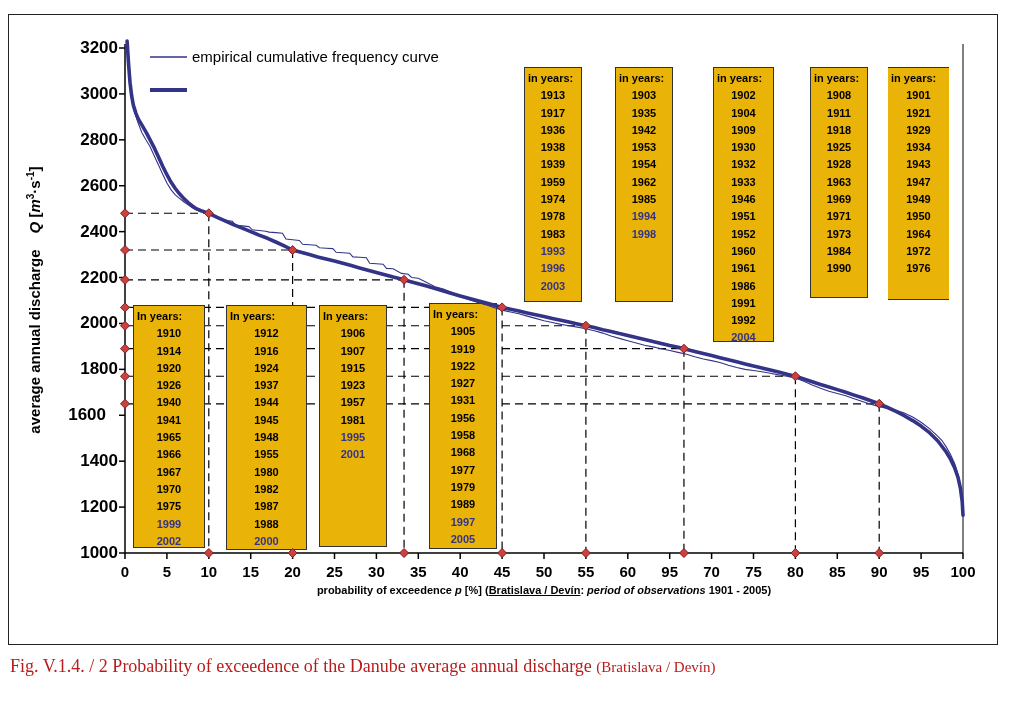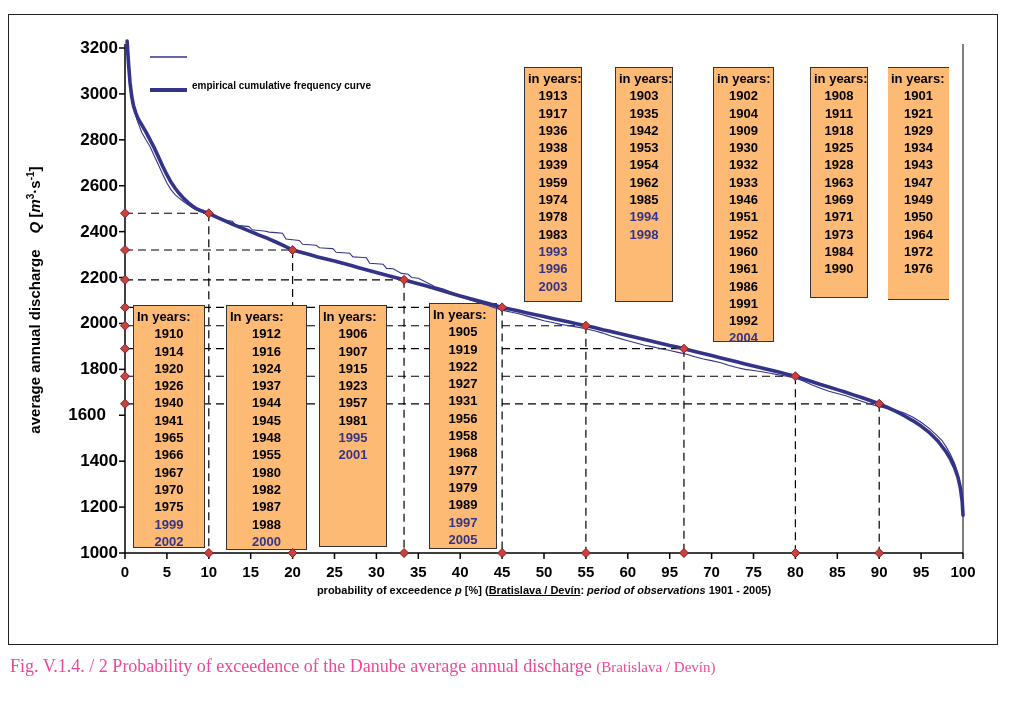--- a/index.html
+++ b/index.html
@@ -2,39 +2,39 @@
 <html><head>
 <meta charset="utf-8">
 <style>
   html,body{margin:0;padding:0;background:#fff;}
   .figure{position:relative;width:1017px;height:703px;background:#fff;overflow:hidden;
           font-family:"Liberation Sans",sans-serif;}
   .outer-border{position:absolute;left:8px;top:14px;width:988px;height:629px;border:1px solid #222;}
   .layer{position:absolute;left:0;top:0;width:1017px;height:703px;}
   .ytick{position:absolute;width:58px;text-align:right;font-size:17px;font-weight:bold;color:#000;height:18px;line-height:18px;}
   .xtick{position:absolute;width:44px;text-align:center;font-size:15px;font-weight:bold;color:#000;height:18px;line-height:18px;}
-  .year-box{position:absolute;background:#fdba74;border:1px solid #333;font-size:13px;font-weight:bold;
+  .year-box{position:absolute;background:#eab308;border:1px solid #333;font-size:11px;font-weight:bold;
             color:#000;padding-top:2px;box-sizing:border-box;}
   .year-box.hlines{border-left:none;border-right:none;}
   .yb-header{padding-left:3px;line-height:17.3px;white-space:nowrap;}
   .yb-year{text-align:center;line-height:17.3px;}
   .yb-year.recent{color:#333388;}
-  .legend-label{position:absolute;font-size:10px;font-weight:bold;color:#000;white-space:nowrap;margin-top:32px;}
+  .legend-label{position:absolute;font-size:15px;font-weight:normal;color:#000;white-space:nowrap;}
   .xaxis-title{position:absolute;left:125px;top:584px;width:838px;text-align:center;
                font-size:11px;font-weight:bold;color:#000;white-space:nowrap;}
   .yaxis-title{position:absolute;left:34px;top:300px;transform:translate(-50%,-50%) rotate(-90deg);
                font-size:15px;font-weight:bold;color:#000;white-space:nowrap;}
   .yaxis-title .qvar{font-style:italic;margin-left:16px;}
   .yaxis-title .mvar{font-style:italic;}
   sup{font-size:10px;}
   .pvar{font-style:italic;}
   .place{text-decoration:underline;}
   .obs{font-style:italic;}
   .caption{position:absolute;left:10px;top:656px;font-family:"Liberation Serif",serif;
-           font-size:18px;color:#ec4899;white-space:nowrap;}
+           font-size:18px;color:#b91c1c;white-space:nowrap;}
   .caption .suffix{font-size:15px;}
 </style>
 </head>
 <body>
 
 <div class="figure">
   <div class="outer-border"></div>
 
   <div class="layer" id="layer-under"><svg width="1017" height="703" xmlns="http://www.w3.org/2000/svg">
         <line x1="125" y1="44" x2="125" y2="553" stroke="#000000" stroke-width="1.5"></line>

